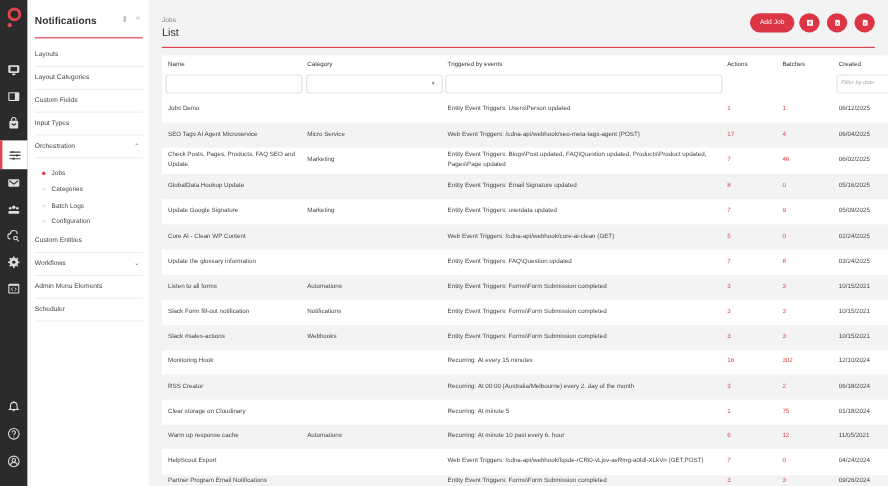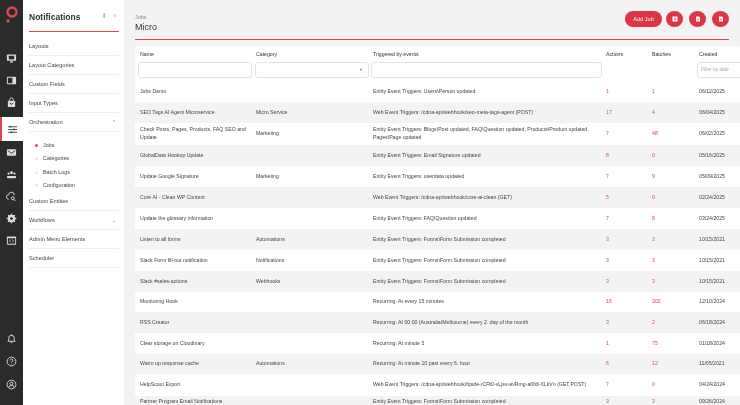--- a/index.html
+++ b/index.html
@@ -162,21 +162,21 @@
   <div class="sb-item" style="top:192px"><span>Custom Entities</span></div>
   <div class="sb-item" style="top:211px">
     <span>Workflows</span>
     <span class="chev">⌄</span>
   </div>
   <div class="sb-item" style="top:230px"><span>Admin Menu Elements</span></div>
   <div class="sb-item" style="top:249px"><span>Scheduler</span></div>
 </div>
 
 <div class="crumb">Jobs</div>
-<div class="page-title">Micro</div>
+<div class="page-title">List</div>
 <div class="hdr-line"></div>
 
 <div class="btn-add">Add Job</div>
 <div class="btn-ic" style="left:666px">
   <svg viewBox="0 0 6 6">
       <rect x="0.5" y="0.5" width="5" height="5" fill="#fff"></rect>
       <path d="M3 1.3v2.4M2 2.8l1 1 1-1" stroke="#dc3545" stroke-width="0.7" fill="none"></path>
     </svg>
 </div>
 <div class="btn-ic" style="left:689px">

